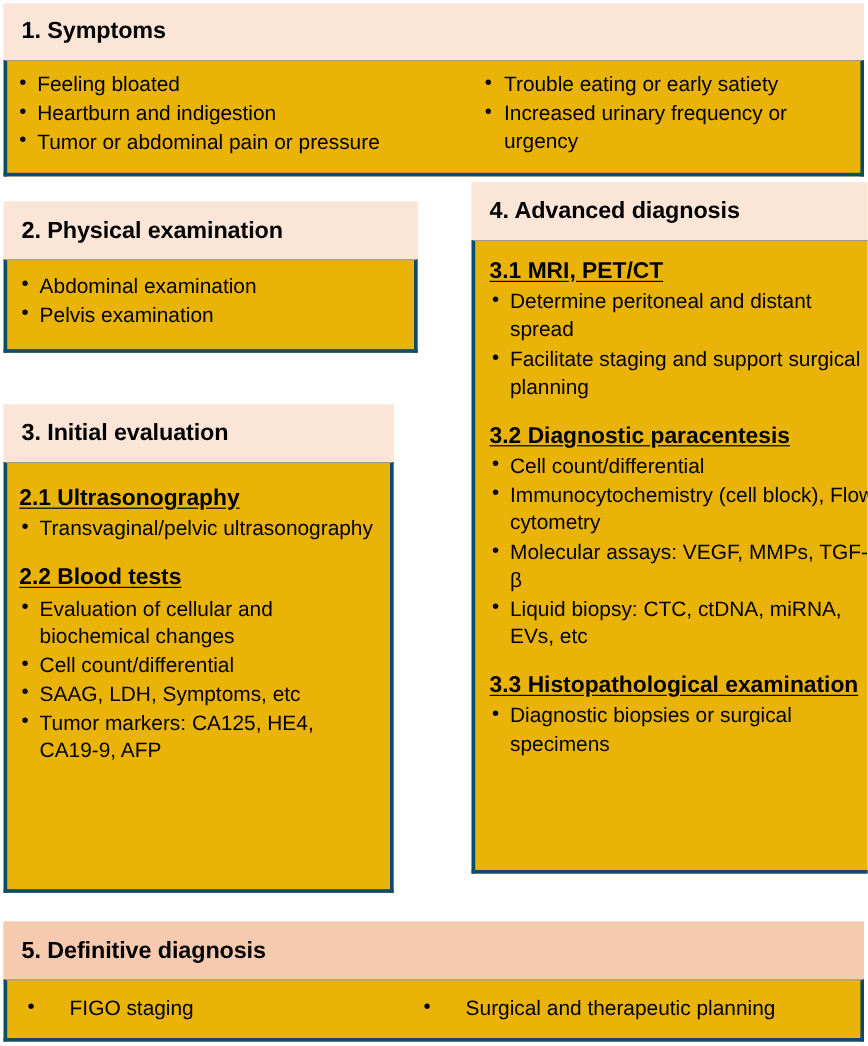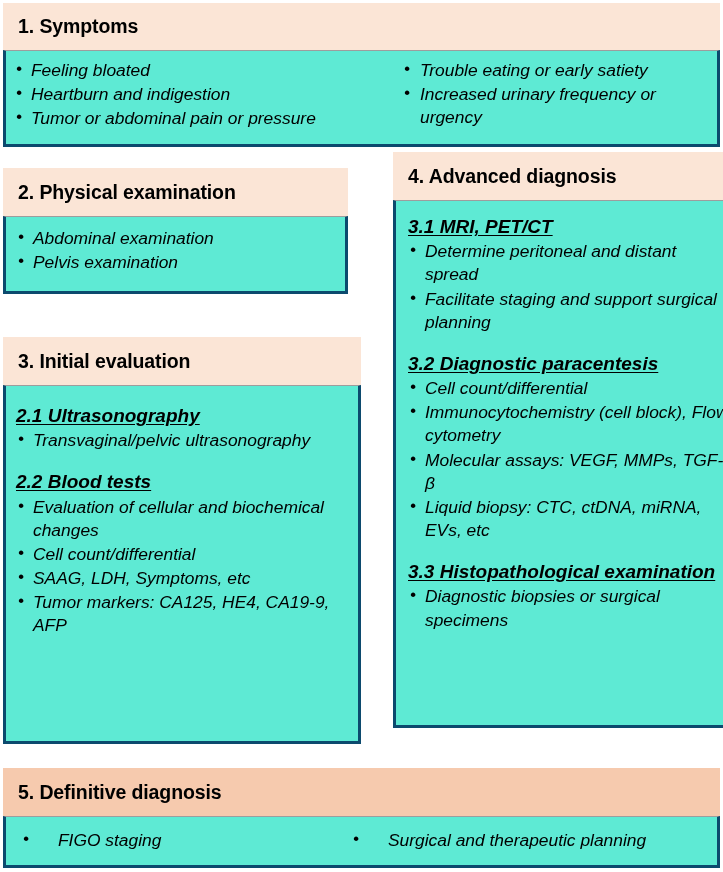--- a/index.html
+++ b/index.html
@@ -37,28 +37,27 @@
     letter-spacing: -0.1px;
     color: #000;
   }
 
   .card-header.strong {
     background: #f6caae;
     border-color: #f6caae;
   }
 
   .card-body {
-    background: #5eead4;
+    background: #eab308;
     border: 3px solid #0c4a6e;
     border-top: 1px solid #9d9d9d;
     padding: 10px 10px 8px 10px;
     font-size: 17.4px;
     line-height: 1.33;
     overflow: hidden;
-    font-style: italic;
   }
 
   
   ul.blist { list-style: none; }
 
   ul.blist > li {
     position: relative;
     padding-left: 17px;
     margin-bottom: 1px;
   }
@@ -103,21 +102,21 @@
   #symptom-col-right { width: 312px; }
   #symptom-col-right ul.blist > li { padding-left: 19px; }
   #symptom-col-right ul.blist > li::before { left: 3px; }
 
   
   #box-physical { left: 3px; top: 168px; width: 345px; }
   #box-physical .card-header { height: 48px; }
   #box-physical .card-body { height: 78px; }
 
   
-  #box-initial { left: 3px; top: 337px; width: 358px; }
+  #box-initial { left: 3px; top: 337px; width: 325px; }
   #box-initial .card-header { height: 48px; }
   #box-initial .card-body { height: 359px; padding: 18px 10px 8px 10px; }
 
   
   #box-advanced { left: 372px; top: 152px; width: 373px; padding-left: 21px; }
   #box-advanced .card-header { height: 48px; }
   #box-advanced .card-body { height: 528px; padding: 14px 10px 8px 12px; }
 
   
   #box-definitive { left: 3px; top: 768px; width: 717px; }

